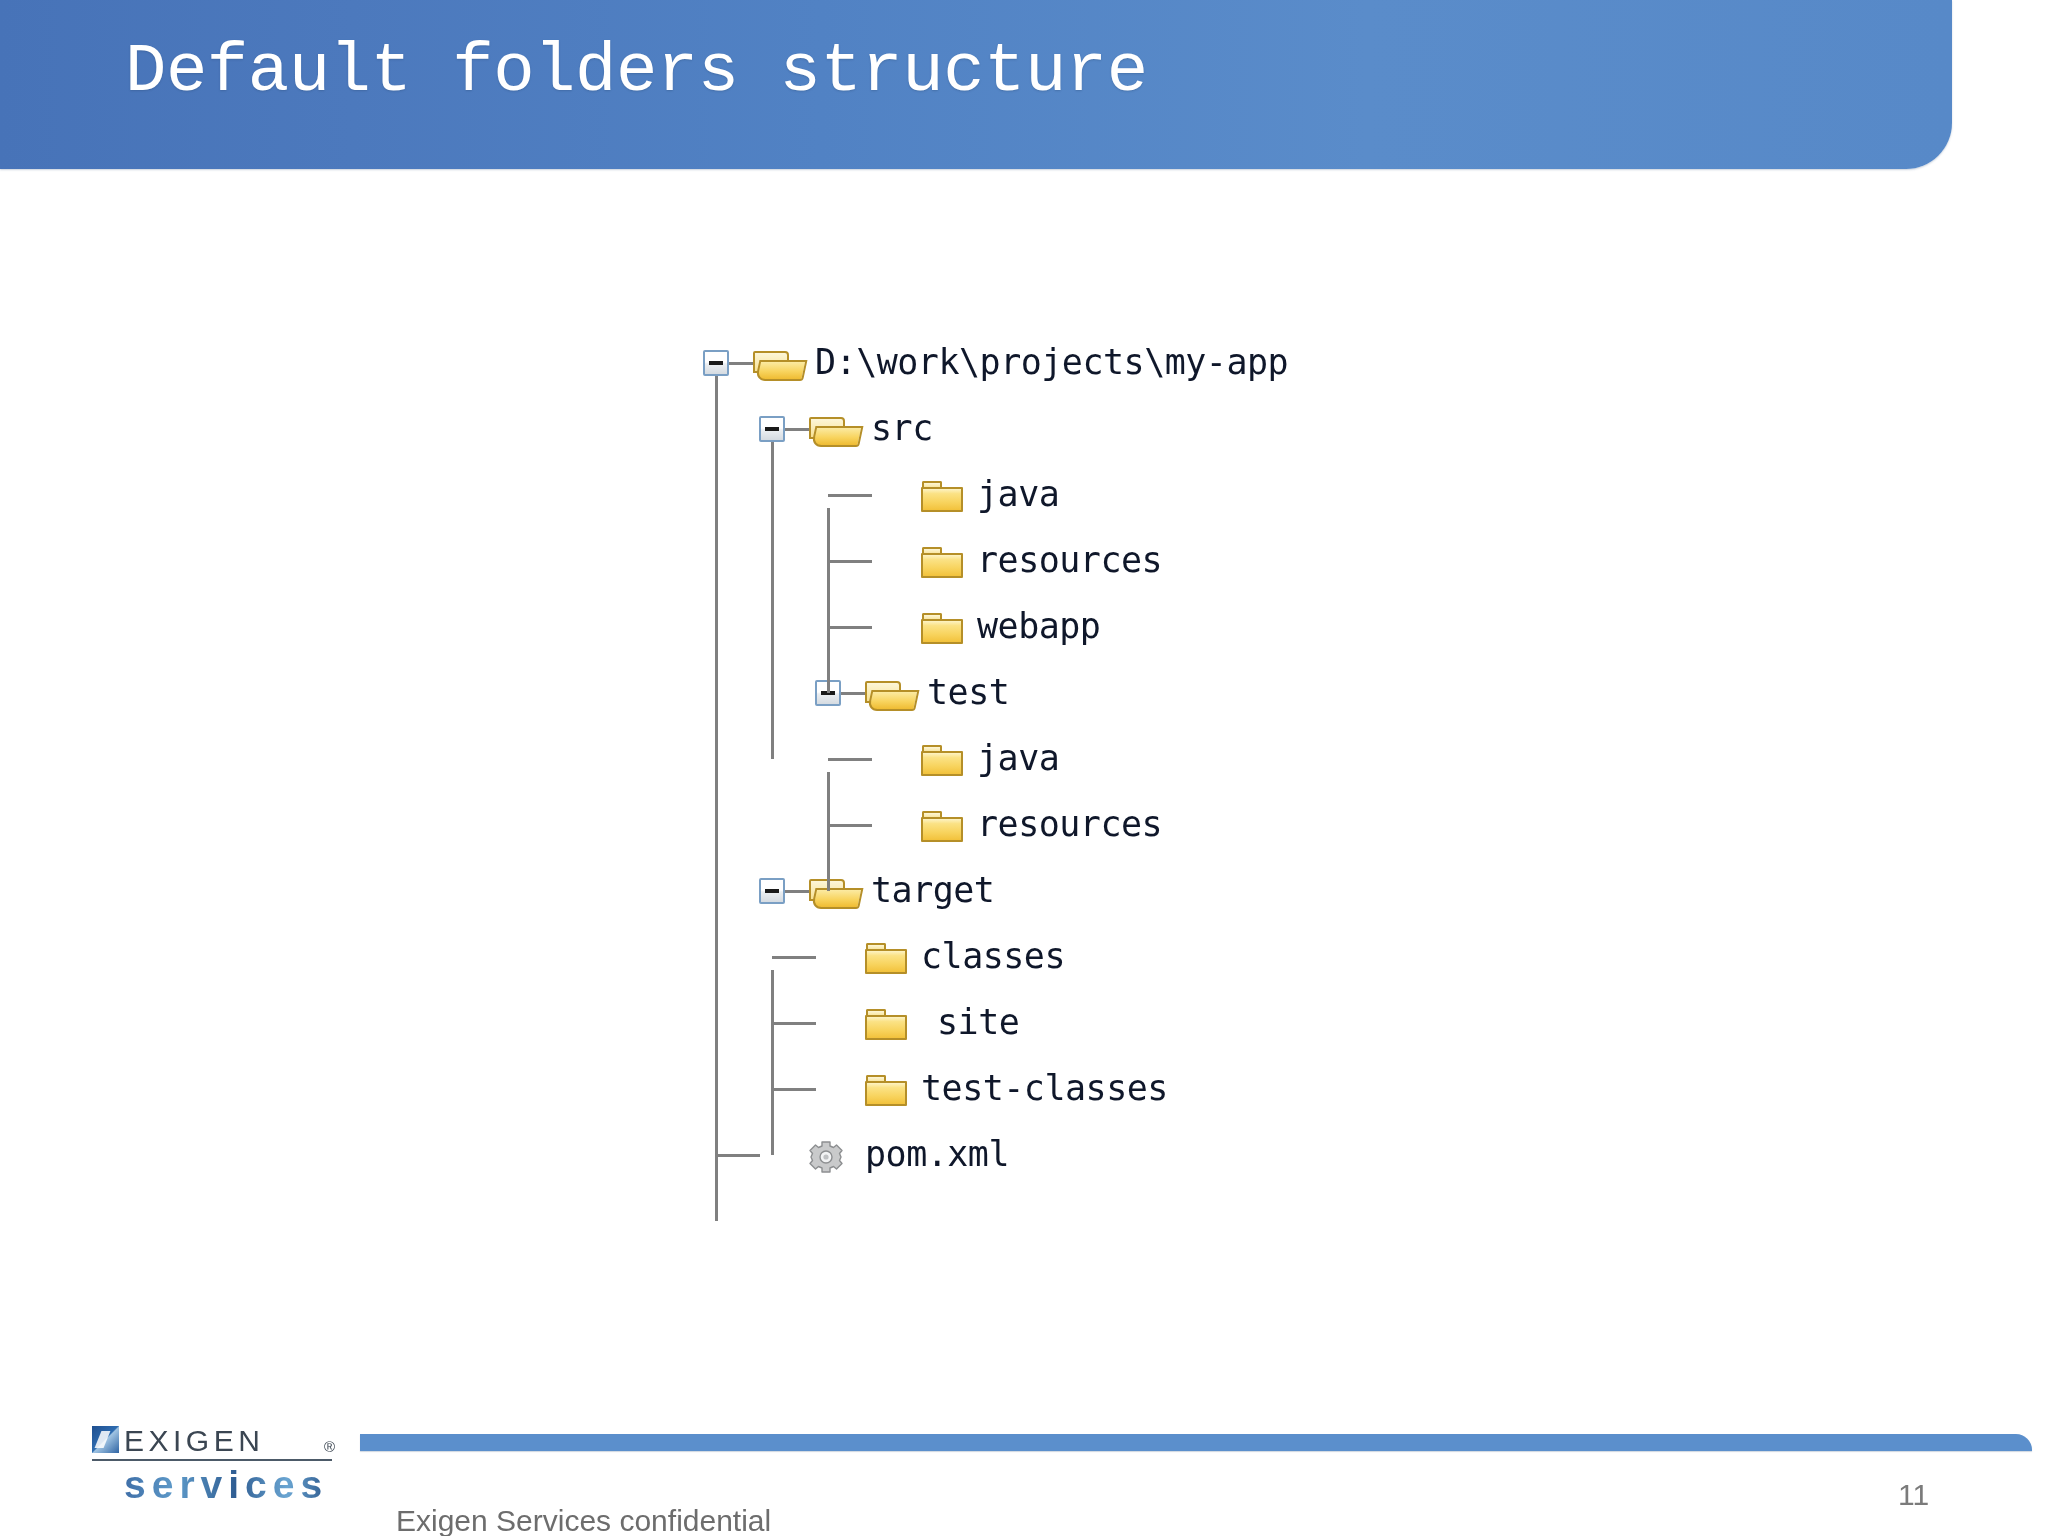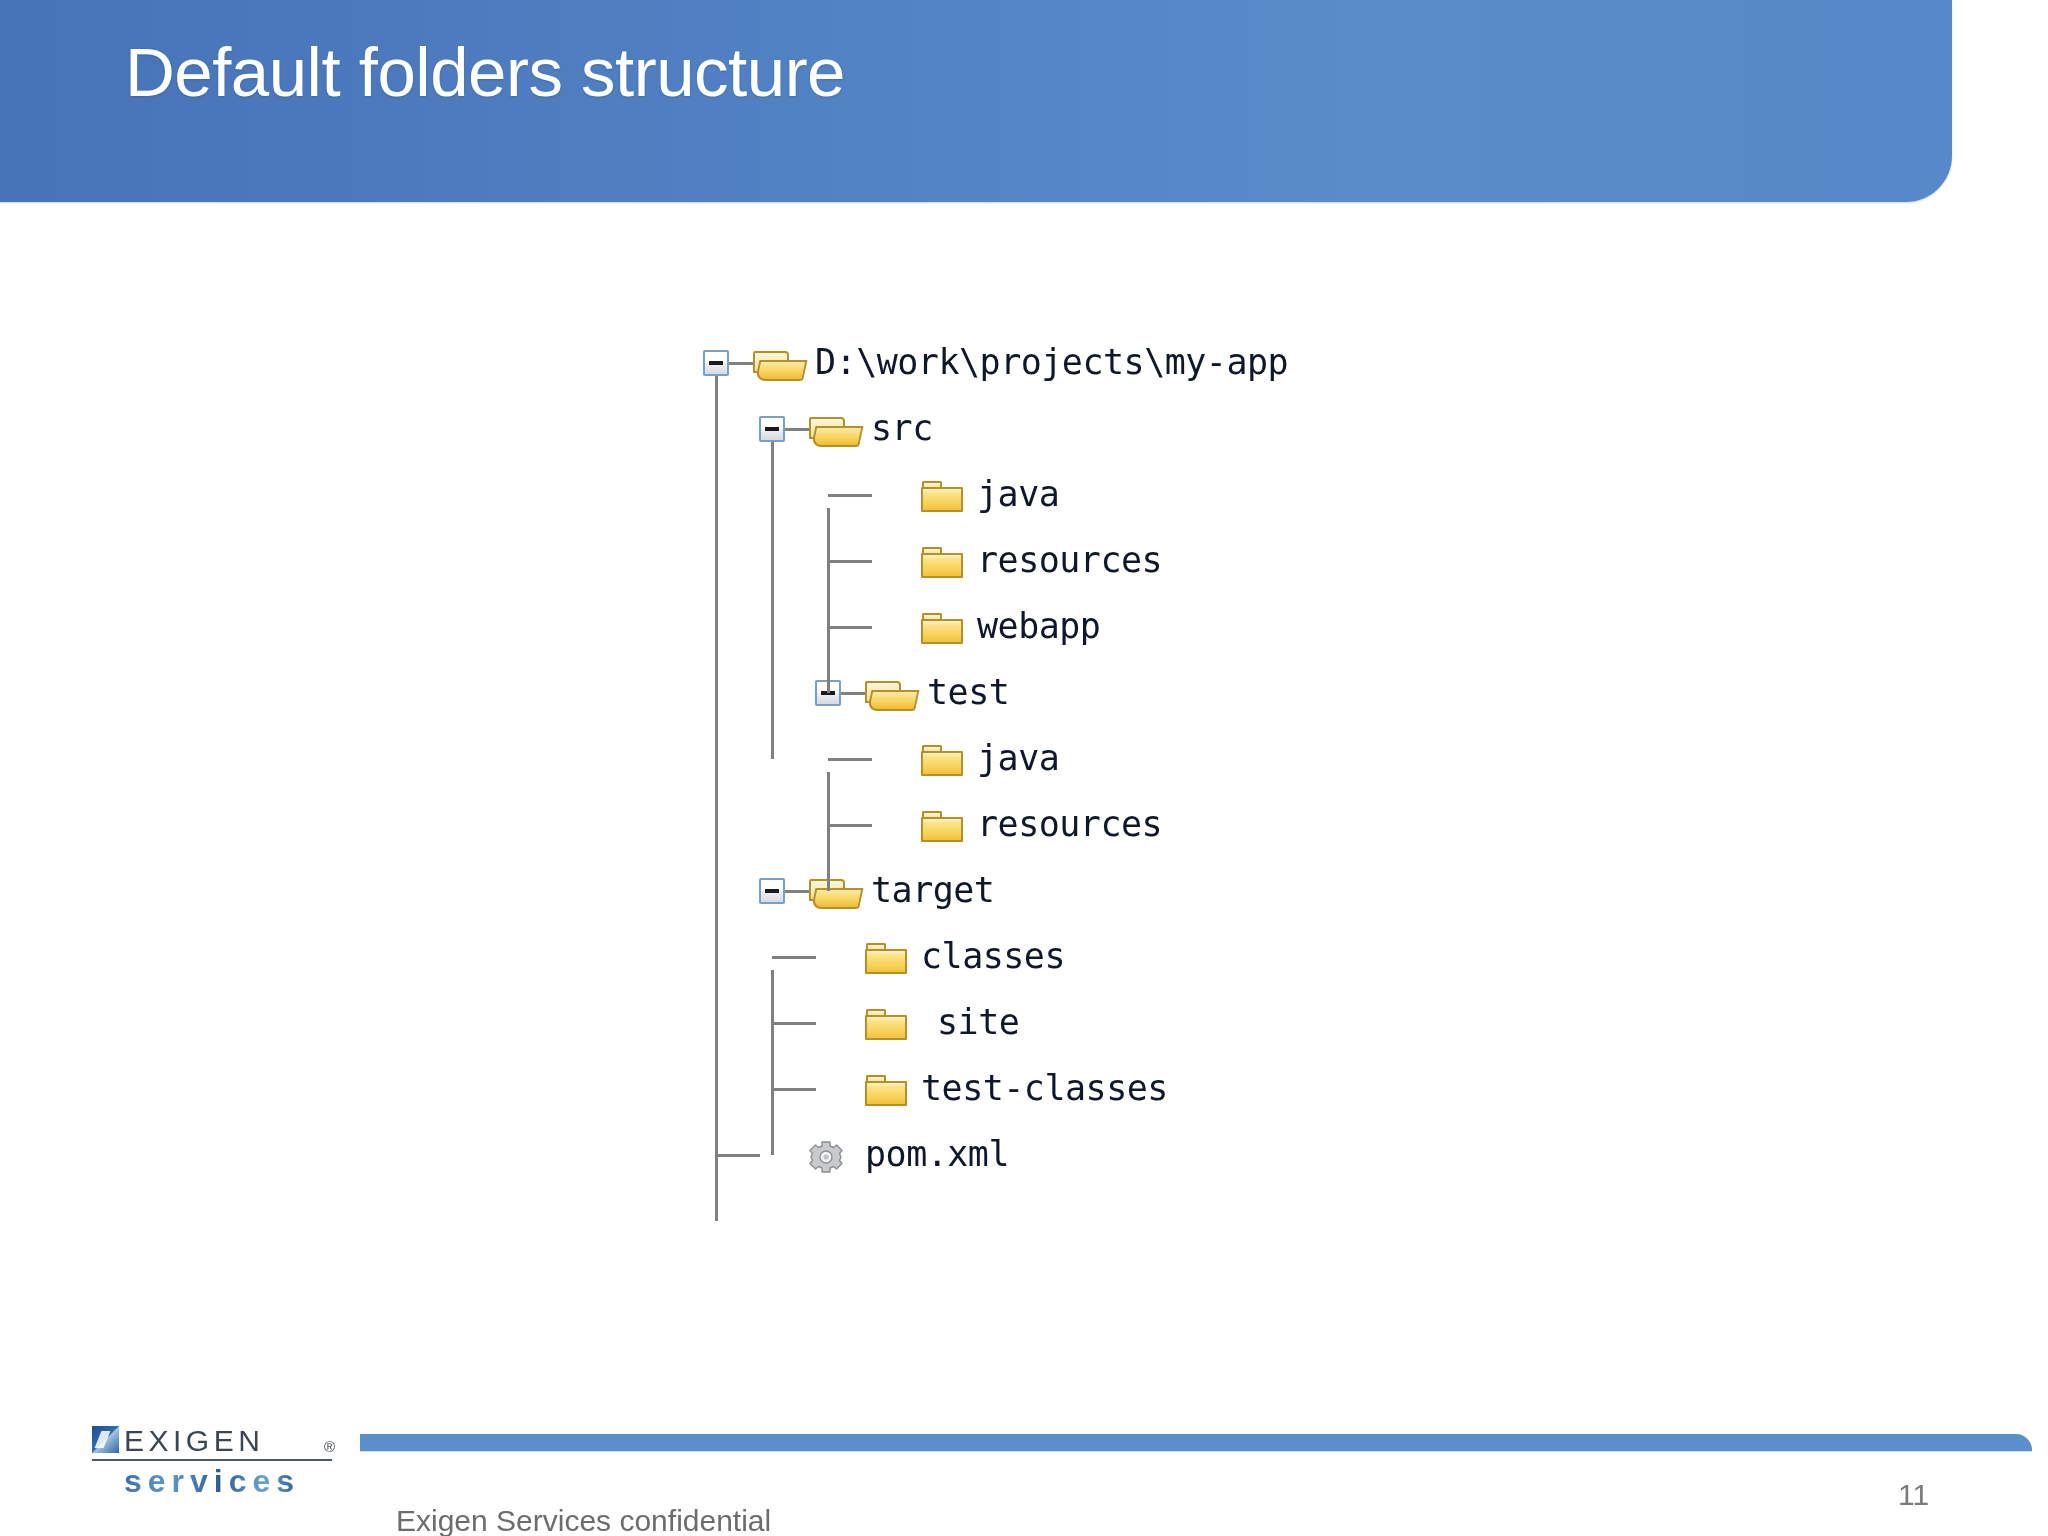--- a/index.html
+++ b/index.html
@@ -22,24 +22,25 @@
     inset: 0;
     background: #ffffff;
   }
 
   
   #header-banner {
     position: absolute;
     left: 0;
     top: 0;
     width: 1952px;
-    height: 202px;
+    height: 169px;
     background: linear-gradient(90deg, #4773b8 0%, #4c79bd 18%, #5182c4 42%, #5a8cca 70%, #5789c8 100%);
     border-bottom-right-radius: 46px;
     box-shadow: 0 1px 2px rgba(60,90,130,0.28);
+    font-family: Liberation Mono, monospace;
   }
   #slide-title {
     position: absolute;
     left: 125px;
     top: 38px;
     color: #ffffff;
     font-size: 69px;
     font-weight: 400;
     letter-spacing: -0.5px;
     line-height: 1;
@@ -246,21 +247,21 @@
     left: 0px;
     top: 35px;
     width: 240px;
     height: 2px;
     background: #4c5a68;
   }
   #logo-services {
     position: absolute;
     left: 32px;
     top: 39px;
-    font-size: 32px;
+    font-size: 39px;
     font-weight: 700;
     letter-spacing: 6px;
     white-space: nowrap;
     background: linear-gradient(90deg, #3f6fa8 0%, #5e9ac9 25%, #2f5d92 55%, #6aa5d2 80%, #2e5a8e 100%);
     -webkit-background-clip: text;
     background-clip: text;
     color: transparent;
   }
 </style>
 </head>

